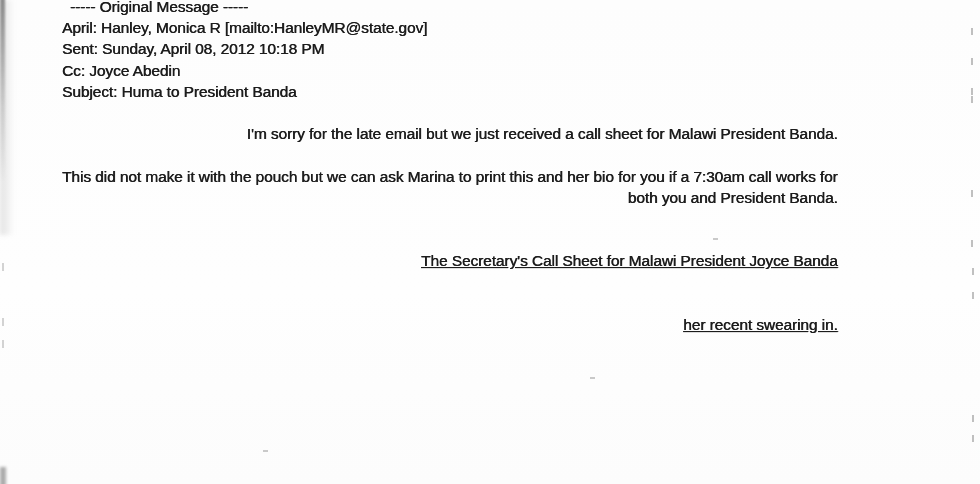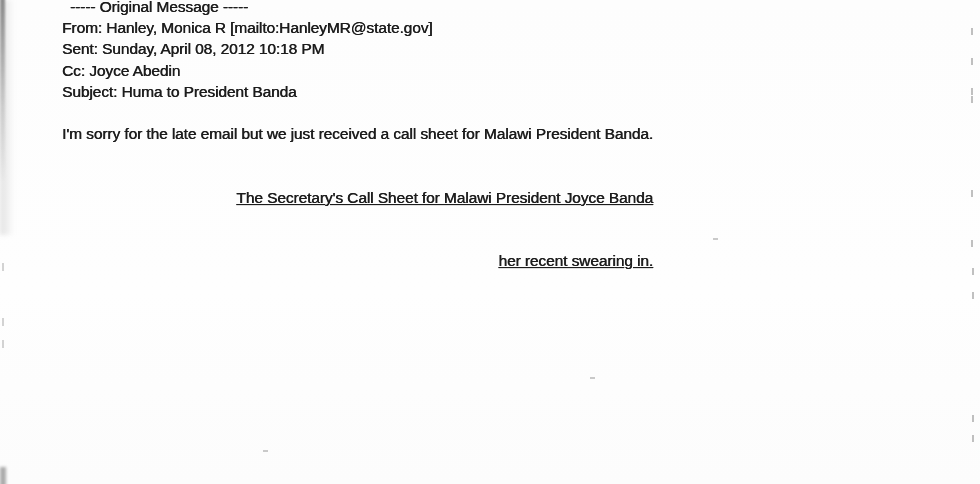--- a/index.html
+++ b/index.html
@@ -61,30 +61,34 @@
 </style>
 </head>
 <body>
 
 <div class="page">
 
   <div class="content">
 
     <div class="line sep">----- Original Message -----</div>
 
-    <div class="line">From: Hanley, Monica R [mailto:HanleyMR@state.gov]</div>
+    <div class="line">April: Hanley, Monica R [mailto:HanleyMR@state.gov]</div>
     <div class="line">Sent: Sunday, April 08, 2012 10:18 PM</div>
     <div class="line">Cc: Joyce Abedin</div>
     <div class="line">Subject: Huma to President Banda</div>
 
     <div class="para">
       <div class="line">I'm sorry for the late email but we just received a call sheet for Malawi President Banda.</div>
     </div>
 
 
+    <div class="para">
+      <div class="line">This did not make it with the pouch but we can ask Marina to print this and her bio for you if a 7:30am call works for</div>
+      <div class="line">both you and President Banda.</div>
+    </div>
 
     <div class="para gap-large">
       <div class="line">The Secretary's Call Sheet for Malawi President Joyce Banda</div>
     </div>
 
     <div class="para gap-large">
       <div class="line">her recent swearing in.</div>
     </div>
 
   </div>

